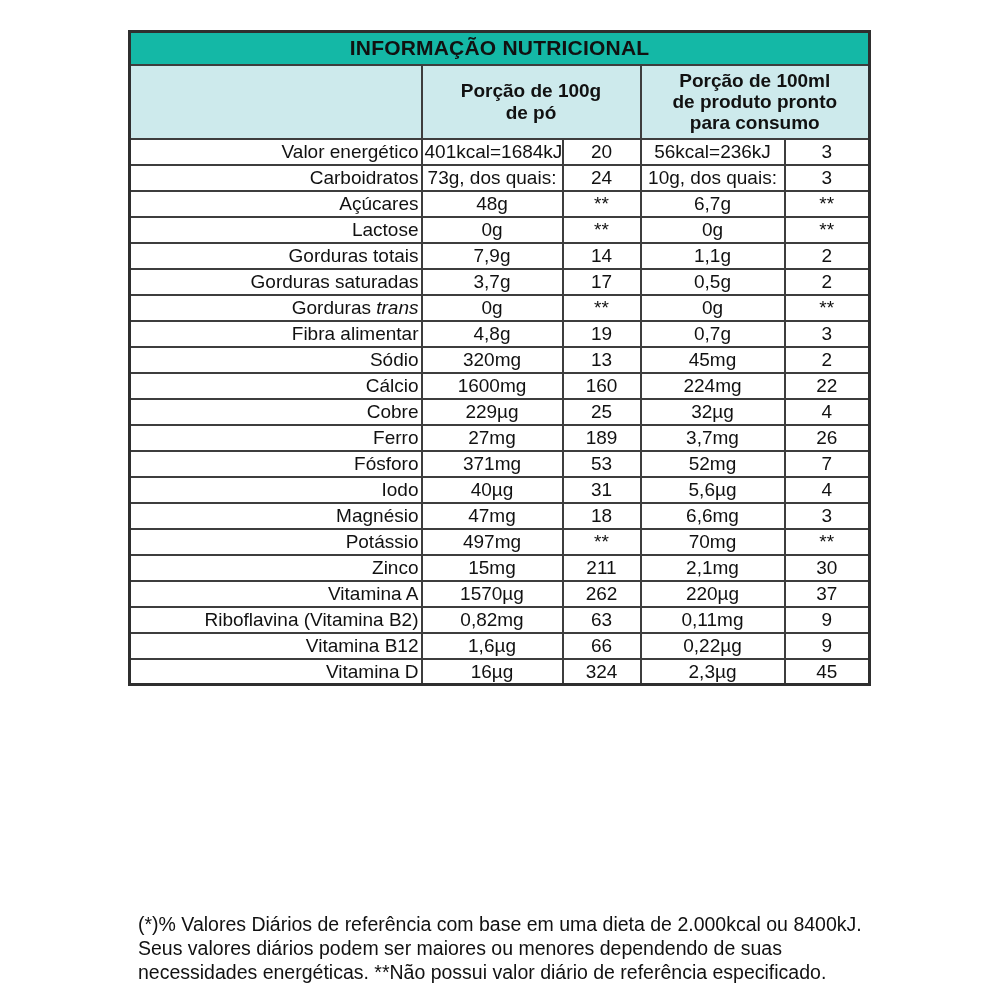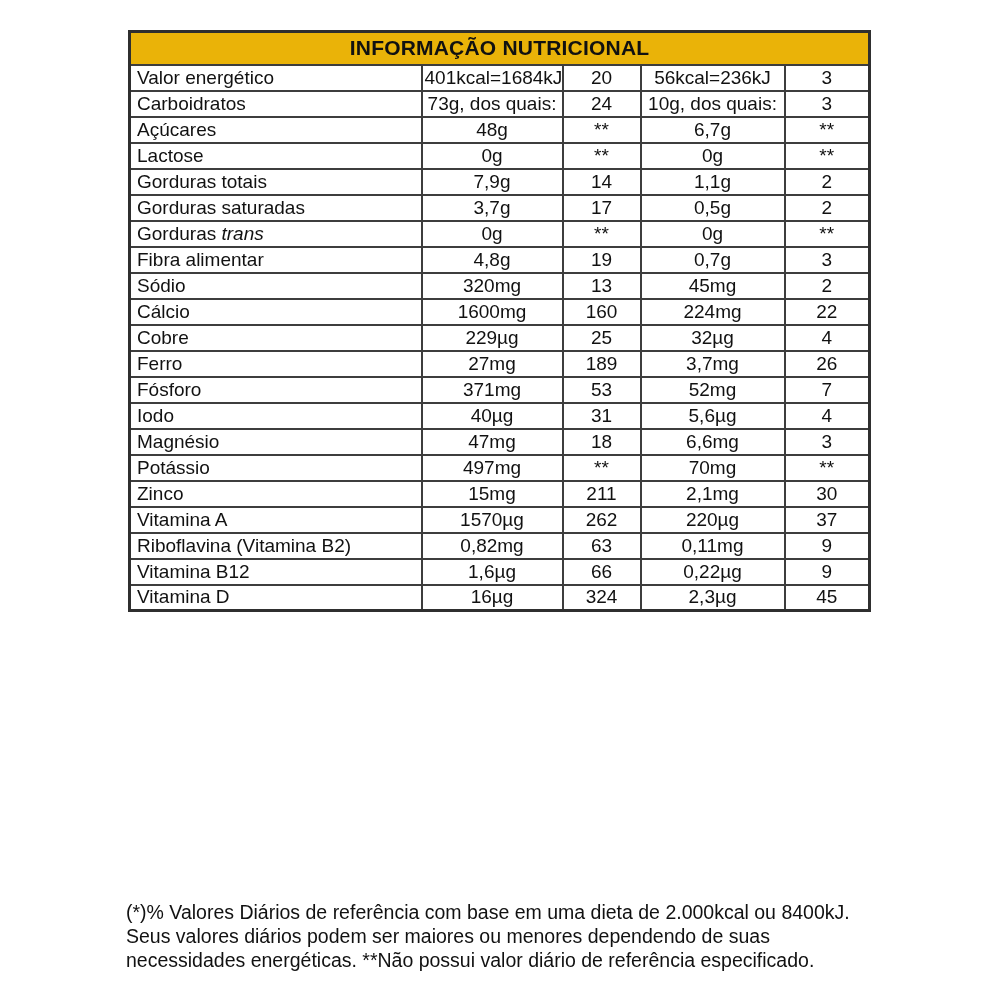--- a/index.html
+++ b/index.html
@@ -19,21 +19,21 @@
     border-collapse: collapse;
     table-layout: fixed;
     border: 3px solid #2f2f2f;
   }
   table.nutri th, table.nutri td {
     border: 2px solid #3d3d3d;
     overflow: hidden;
   }
 
   tr.title-row th {
-    background: #eab308;
+    background: #14b8a6;
     font-size: 21px;
     font-weight: bold;
     text-align: center;
     height: 33px;
     letter-spacing: 0.2px;
   }
   tr.group-row th {
     background: #cdeaec;
     font-size: 19px;
     font-weight: bold;
@@ -55,28 +55,28 @@
   }
   tbody td {
     font-size: 19px;
     height: 26px;
     text-align: center;
     padding: 0 2px;
     line-height: 1.05;
     white-space: nowrap;
   }
   tbody td.name {
-    text-align: left;
+    text-align: right;
     padding-left: 6px;
   }
   .footnote {
     position: absolute;
     left: 126px; top: 901px;
     width: 760px;
-    margin: 0;
+    margin: 12px;
     font-size: 19.5px;
     line-height: 1.22;
     text-align: left;
   }
 </style>
 </head>
 <body>
 
 <div class="page">
 
@@ -85,20 +85,28 @@
       <col style="width:292px">
       <col style="width:141px">
       <col style="width:78px">
       <col style="width:144px">
       <col style="width:85px">
     </colgroup>
     <thead>
       <tr class="title-row">
         <th colspan="5">INFORMAÇÃO NUTRICIONAL</th>
       </tr>
+      <tr class="group-row">
+        <th></th>
+        <th colspan="2">Porção de 100g
+de pó</th>
+        <th colspan="2">Porção de 100ml
+de produto pronto
+para consumo</th>
+      </tr>
     </thead>
     <tbody>
         <tr>
           <td class="name">Valor energético</td>
           <td>401kcal=1684kJ</td>
           <td>20</td>
           <td>56kcal=236kJ</td>
           <td>3</td>
         </tr>
         <tr>

